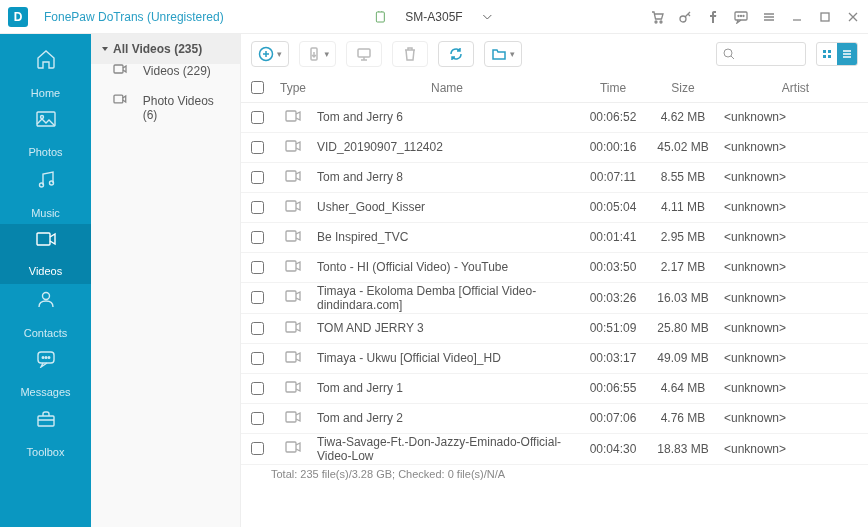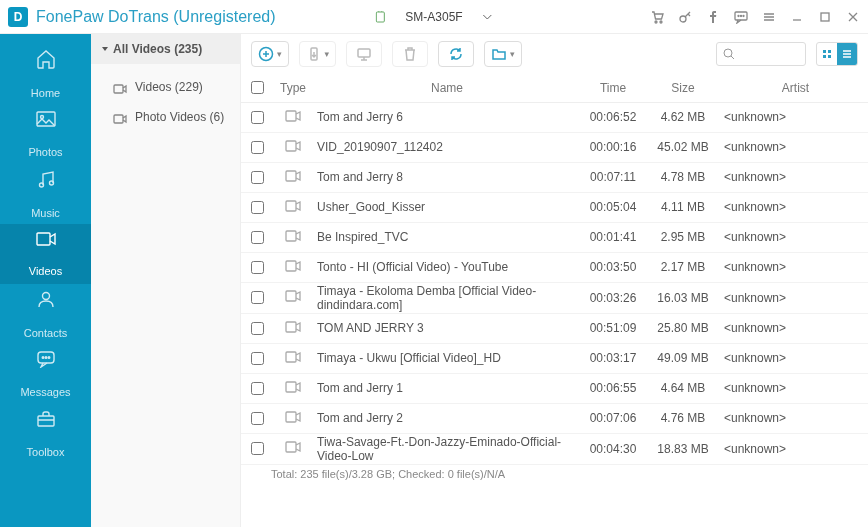--- a/index.html
+++ b/index.html
@@ -1,36 +1,36 @@
 <!DOCTYPE html>
 <html><head>
 <meta charset="utf-8">
 <style>
   * { box-sizing: border-box; font-family: "Segoe UI", Arial, sans-serif; }
   html,body { margin:0; padding:0; width:868px; height:527px; overflow:hidden; background:#fff; }
   .app { width:868px; height:527px; display:flex; flex-direction:column; position:relative;}
   .titlebar { height:34px; display:flex; align-items:center; padding:0 8px; border-bottom:1px solid #eee;}
   .tb-logo { width:20px; height:20px; border-radius:3px; background:#0a97c1; color:#fff; font-size:12px; font-weight:bold; display:flex; align-items:center; justify-content:center; margin-right:8px;}
-  .tb-title { color:#2a9fc5; font-size:16px; font-weight:500;}
+  .tb-title { color:#2a9fc5; font-size:12px; font-weight:500;margin-left:8px;}
   .device-sel { position:absolute; left:50%; transform:translateX(-50%); display:flex; align-items:center; gap:20px; font-size:12px; color:#444;}
   .device-sel svg { display:block;}
   .tb-right { margin-left:auto; display:flex; align-items:center; gap:14px; color:#888;}
   .tb-ic { width:14px; height:14px; display:flex; align-items:center; justify-content:center; cursor:pointer;}
   .tb-ic svg { display:block; stroke:#888; fill:none; stroke-width:1.3; }
 
   .body { flex:1; display:flex; min-height:0;}
   .navbar { width:91px; background:#0a97c1; display:flex; flex-direction:column; align-items:center; padding-top:10px; gap:0;}
   .nav-item { width:91px; height:60px; display:flex; flex-direction:column; align-items:center; justify-content:center; gap:18px; color:#cfeaf3; font-size:11px; cursor:pointer;}
   .nav-item.active { background:#0684ab; color:#fff;}
   .nav-item svg { stroke:#cfeaf3; fill:none; stroke-width:1.4;}
   .nav-item.active svg { stroke:#fff;}
 
   .subnav { width:150px; background:#f9f9f9; border-right:1px solid #eee; font-size:12px; color:#555;}
   .subnav-hdr { height:30px; background:#efefef; display:flex; align-items:center; padding:0 10px; font-weight:600; gap:4px;}
-  .subnav-item { height:30px; display:flex; align-items:flex-end; padding:0 10px 0 22px; gap:8px; cursor:pointer;}
+  .subnav-item { height:30px; display:flex; align-items:flex-start; padding:0 10px 0 22px; gap:16px; cursor:pointer;}
   .subnav-item svg { stroke:#888; fill:none; stroke-width:1.3;}
 
   .main { flex:1; display:flex; flex-direction:column; min-width:0;}
   .toolbar { height:40px; display:flex; align-items:center; padding:4px 10px; gap:10px;}
   .tbtn { height:26px; min-width:36px; border:1px solid #ddd; border-radius:4px; display:flex; align-items:center; justify-content:center; gap:3px; padding:0 6px; cursor:pointer; color:#2a9fc5;}
   .tbtn.disabled { color:#bbb; border-color:#eee;}
   .tbtn svg { stroke:currentColor; fill:none; stroke-width:1.5;}
   .chev { font-size:9px; color:#888;}
   .tb-spacer { flex:1;}
   .searchbox { width:90px; height:24px; border:1px solid #ddd; border-radius:3px; display:flex; align-items:center; padding:0 6px; gap:4px;}
@@ -307,21 +307,21 @@
                 <td class="artist">&lt;unknown&gt;</td>
               </tr>
               <tr>
                 <td class="chk"><input type="checkbox" style=""></td>
                 <td class="type vid-ic"><svg width="16" height="12" viewBox="0 0 16 12">
                     <rect x="1" y="1" width="10" height="10" rx="1"></rect>
                     <path d="M11 4l4-2v8l-4-2"></path>
                   </svg></td>
                 <td class="name">Tom and Jerry 8</td>
                 <td class="time">00:07:11</td>
-                <td class="size">4.78 MB</td>
+                <td class="size">8.55 MB</td>
                 <td class="artist">&lt;unknown&gt;</td>
               </tr>
               <tr>
                 <td class="chk"><input type="checkbox" style=""></td>
                 <td class="type vid-ic"><svg width="16" height="12" viewBox="0 0 16 12">
                     <rect x="1" y="1" width="10" height="10" rx="1"></rect>
                     <path d="M11 4l4-2v8l-4-2"></path>
                   </svg></td>
                 <td class="name">Usher_Good_Kisser</td>
                 <td class="time">00:05:04</td>

